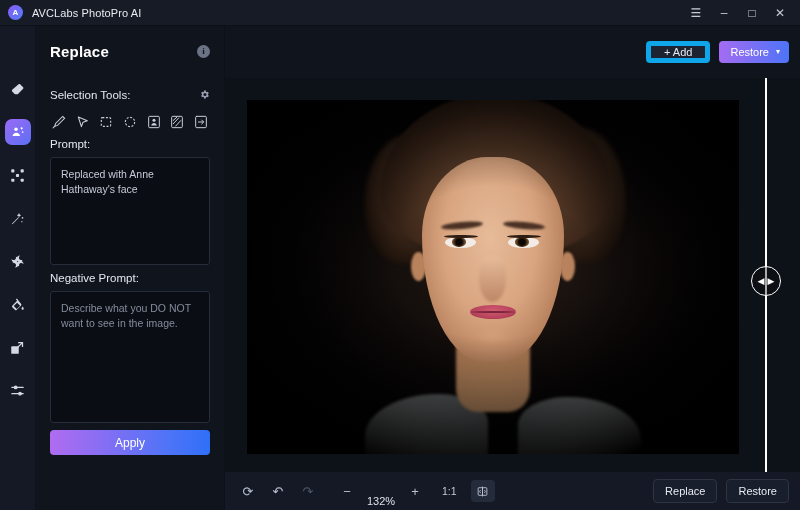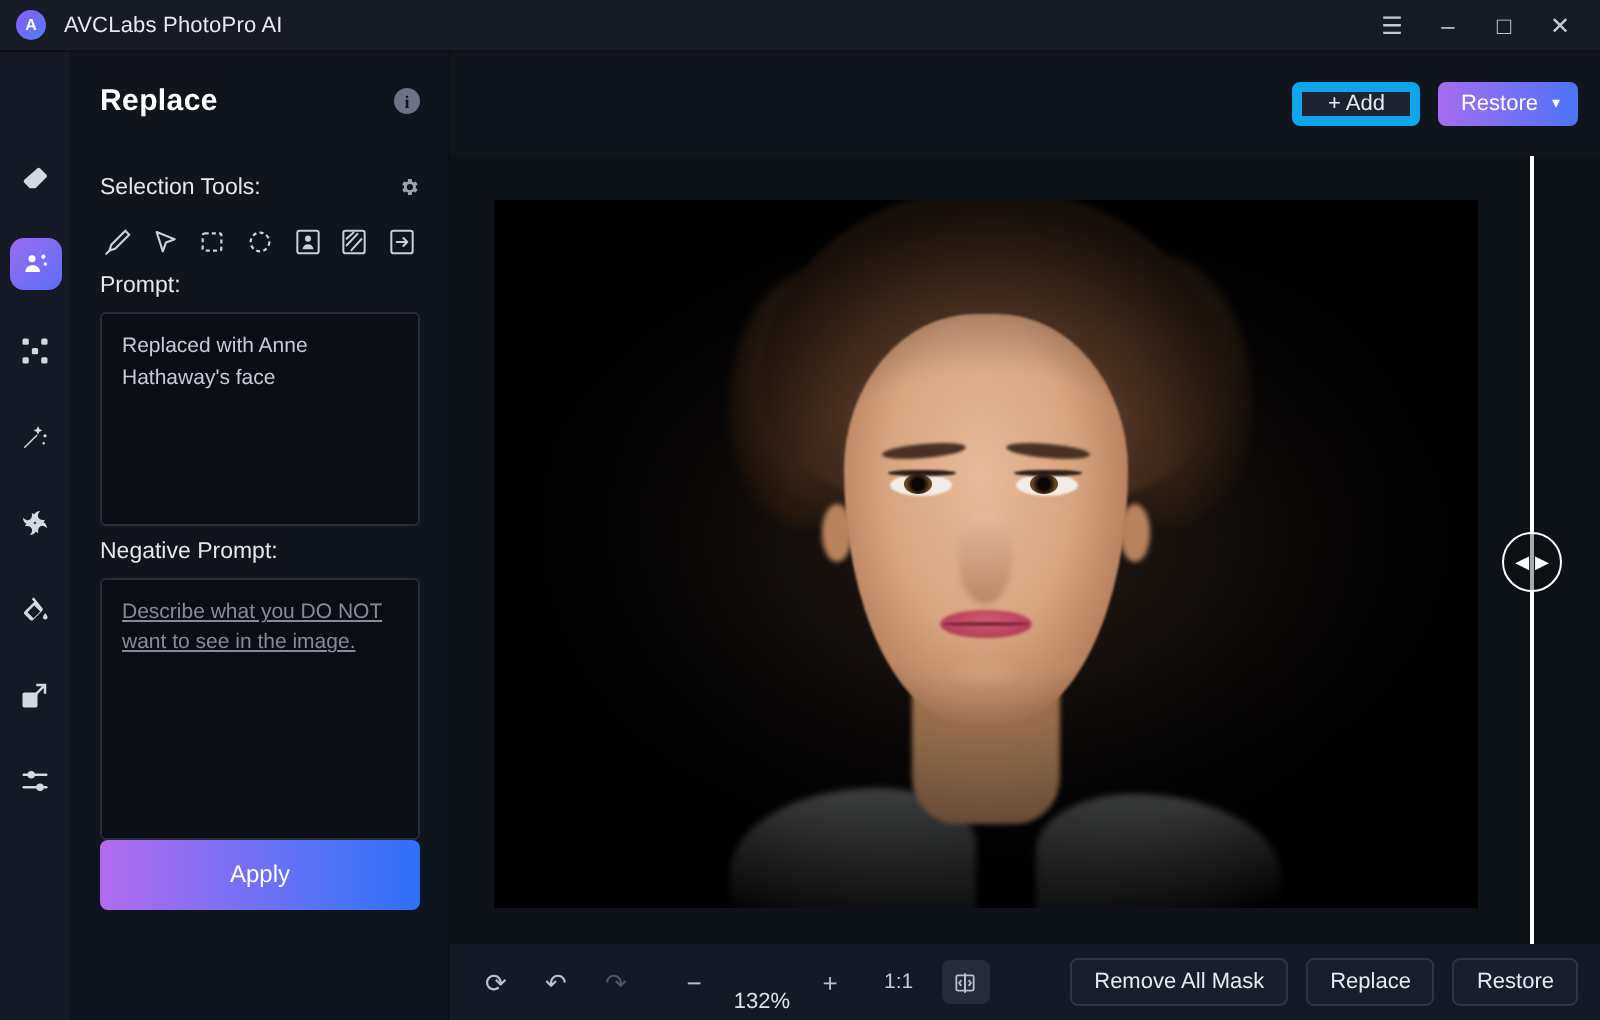--- a/index.html
+++ b/index.html
@@ -116,25 +116,25 @@
     margin-top: 7px;
     background: #0a0d14;
     border: 1px solid #262c3a;
     border-radius: 3px;
     padding: 9px 10px;
     font-size: 10.5px; line-height: 1.45;
     color: #c5cbd8;
     overflow: hidden;
   }
   .textarea.prompt { height: 108px; }
-  .textarea.negative { height: 132px; color: #848c9c; text-decoration: underline; }
+  .textarea.negative { height: 132px; color: #848c9c; }
 
   .apply-btn {
     margin-top: auto; margin-bottom: 55px;
-    height: 36px; border-radius: 4px;
+    height: 25px; border-radius: 4px;
     background: linear-gradient(90deg,#b06cf0 0%,#8a6ef3 30%, #4d74f7 75%, #2f6ff8 100%);
     color: #fff; font-size: 12px;
     display: flex; align-items: center; justify-content: center;
     border: none;
     font-family: "Liberation Sans", sans-serif;
   }
 
   
   .main {
     flex: 1; min-width: 0;
@@ -502,20 +502,19 @@
         <div class="bb-icon">+</div>
         <div class="bb-ratio">1:1</div>
         <div class="bb-icon boxed">
           <svg width="13" height="13" viewBox="0 0 24 24" fill="none" stroke="currentColor" stroke-width="1.7">
               <rect x="4" y="5" width="16" height="14" rx="1.4"></rect>
               <path d="M12 3v18" stroke-width="1.9"></path>
               <path d="M8.6 9.4 6.6 12l2 2.6M15.4 9.4l2 2.6-2 2.6"></path>
             </svg>
         </div>
         <div class="bb-right">
-          <button class="bb-btn">Remove All Mask</button>
           <button class="bb-btn">Replace</button>
           <button class="bb-btn">Restore</button>
         </div>
       </div>
     </div>
   </div>
 </div>
 
 </body></html>

